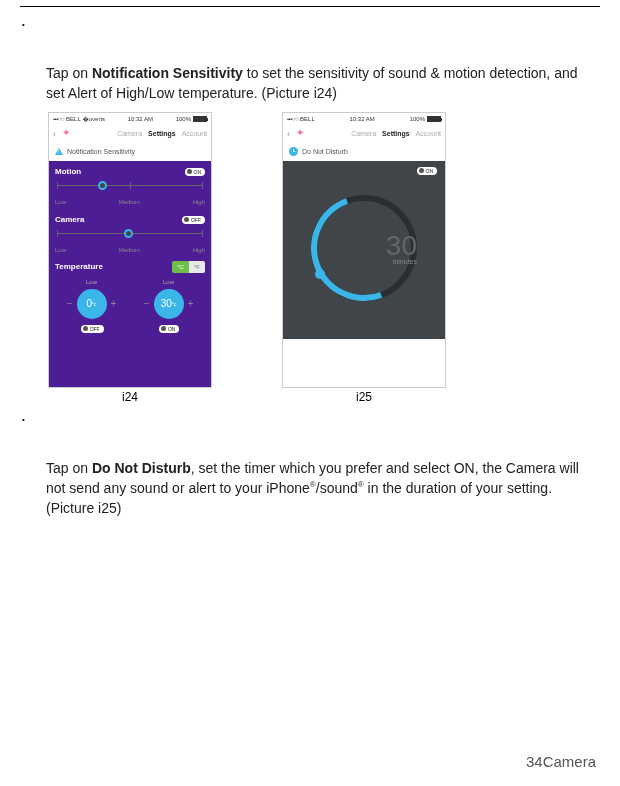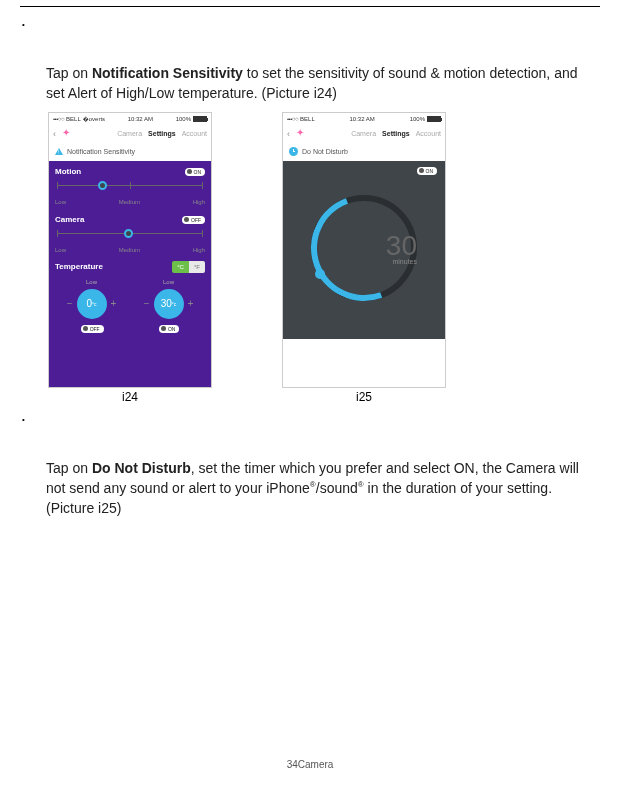--- a/index.html
+++ b/index.html
@@ -59,21 +59,21 @@
   .darkbody2 { background: #3f4549; height: 180px; position: relative; }
   .dnd-on { position: absolute; top: 6px; right: 8px; }
   .timer-wrap { position: absolute; top: 34px; left: 28px; width: 106px; height: 106px; }
   .ring-bg { position: absolute; inset: 0; border: 6px solid #2a2e31; border-radius: 50%; }
   .ring-fg { position: absolute; inset: 0; border: 6px solid transparent; border-bottom-color: #3bb6e8; border-left-color: #3bb6e8; border-radius: 50%; transform: rotate(25deg); }
   .ring-dot { position: absolute; width: 10px; height: 10px; background: #3bb6e8; border-radius: 50%; left: 4px; bottom: 22px; }
   .timer-txt { position: absolute; inset: 0; display: flex; flex-direction: column; align-items: flex-end; justify-content: center; }
   .t-num { font-size: 28px; color: #666; font-weight: 300; }
   .t-unit { font-size: 7px; color: #888; margin-top: -4px; }
   .whiteblock { position: absolute; bottom: 0; left: 0; right: 0; height: 48px; background: #fff; }
-  .footer { position: absolute; bottom: 16px; left: 0; right: 0; display: flex; justify-content: center; padding: 0 24px; font-size: 10px; color: #555; }
+  .footer { position: absolute; bottom: 16px; left: 0; right: 0; display: flex; justify-content: flex-end; padding: 0 24px; font-size: 15px; color: #555; }
 </style>
 </head>
 <body>
 
 <div class="page">
   <div class="rule"></div>
 
   <div class="bullet-row">
     <div class="dot">•</div>
     <div class="bullet-text">

